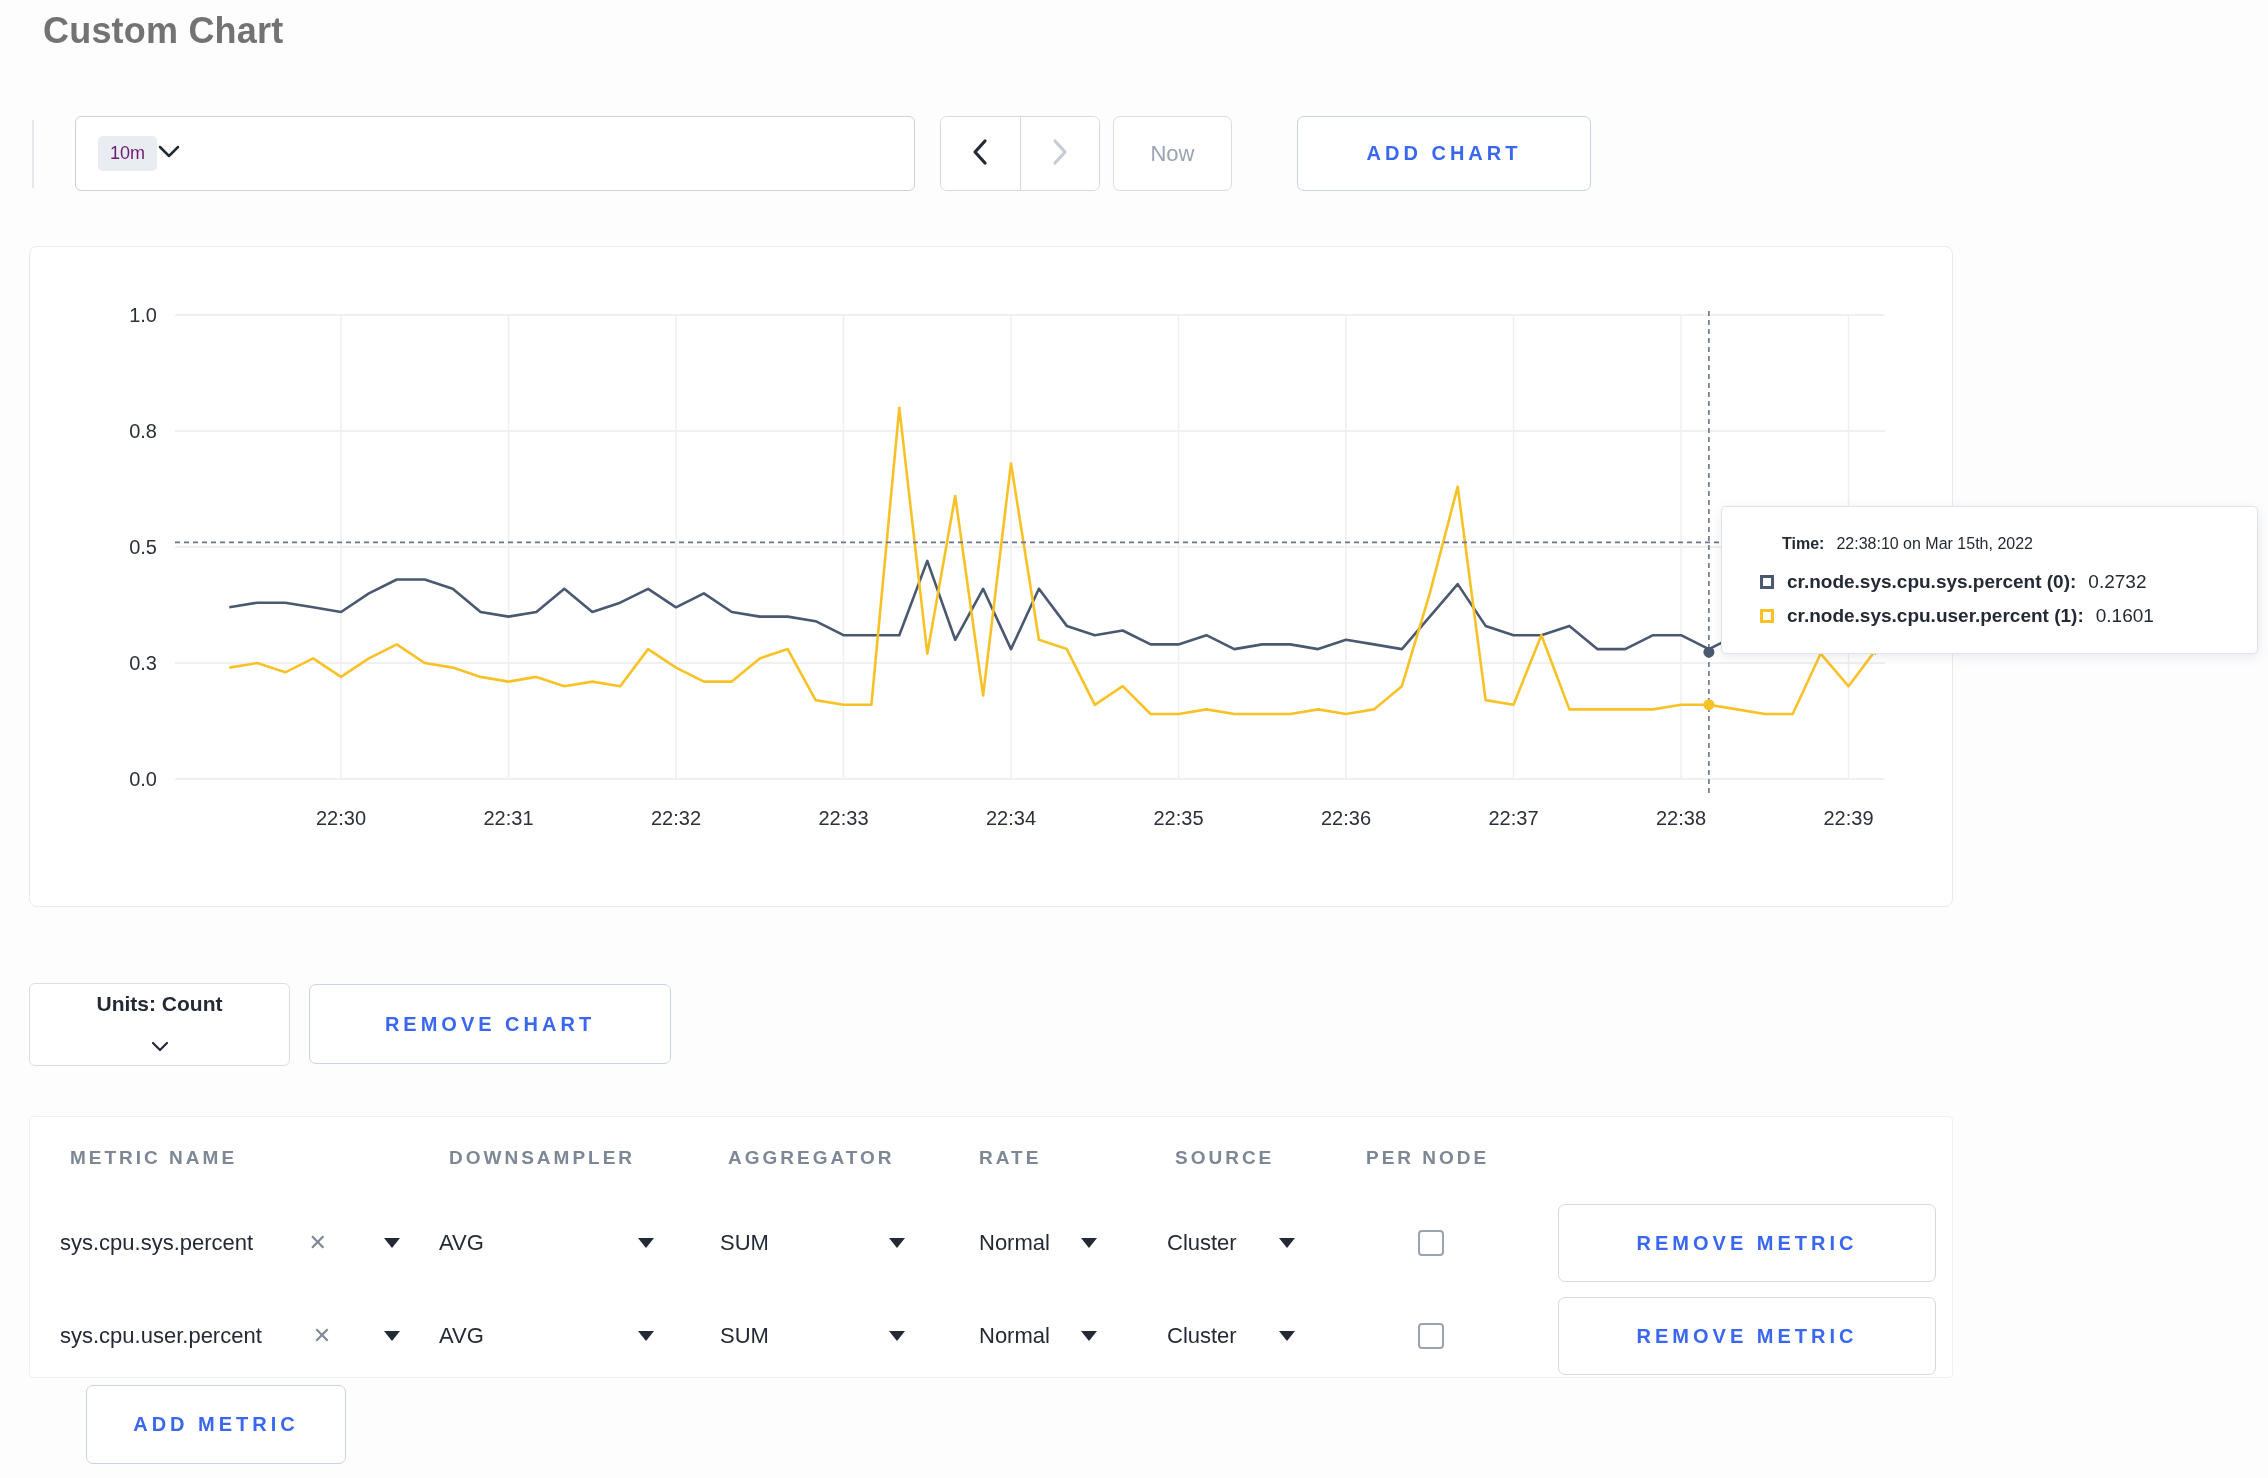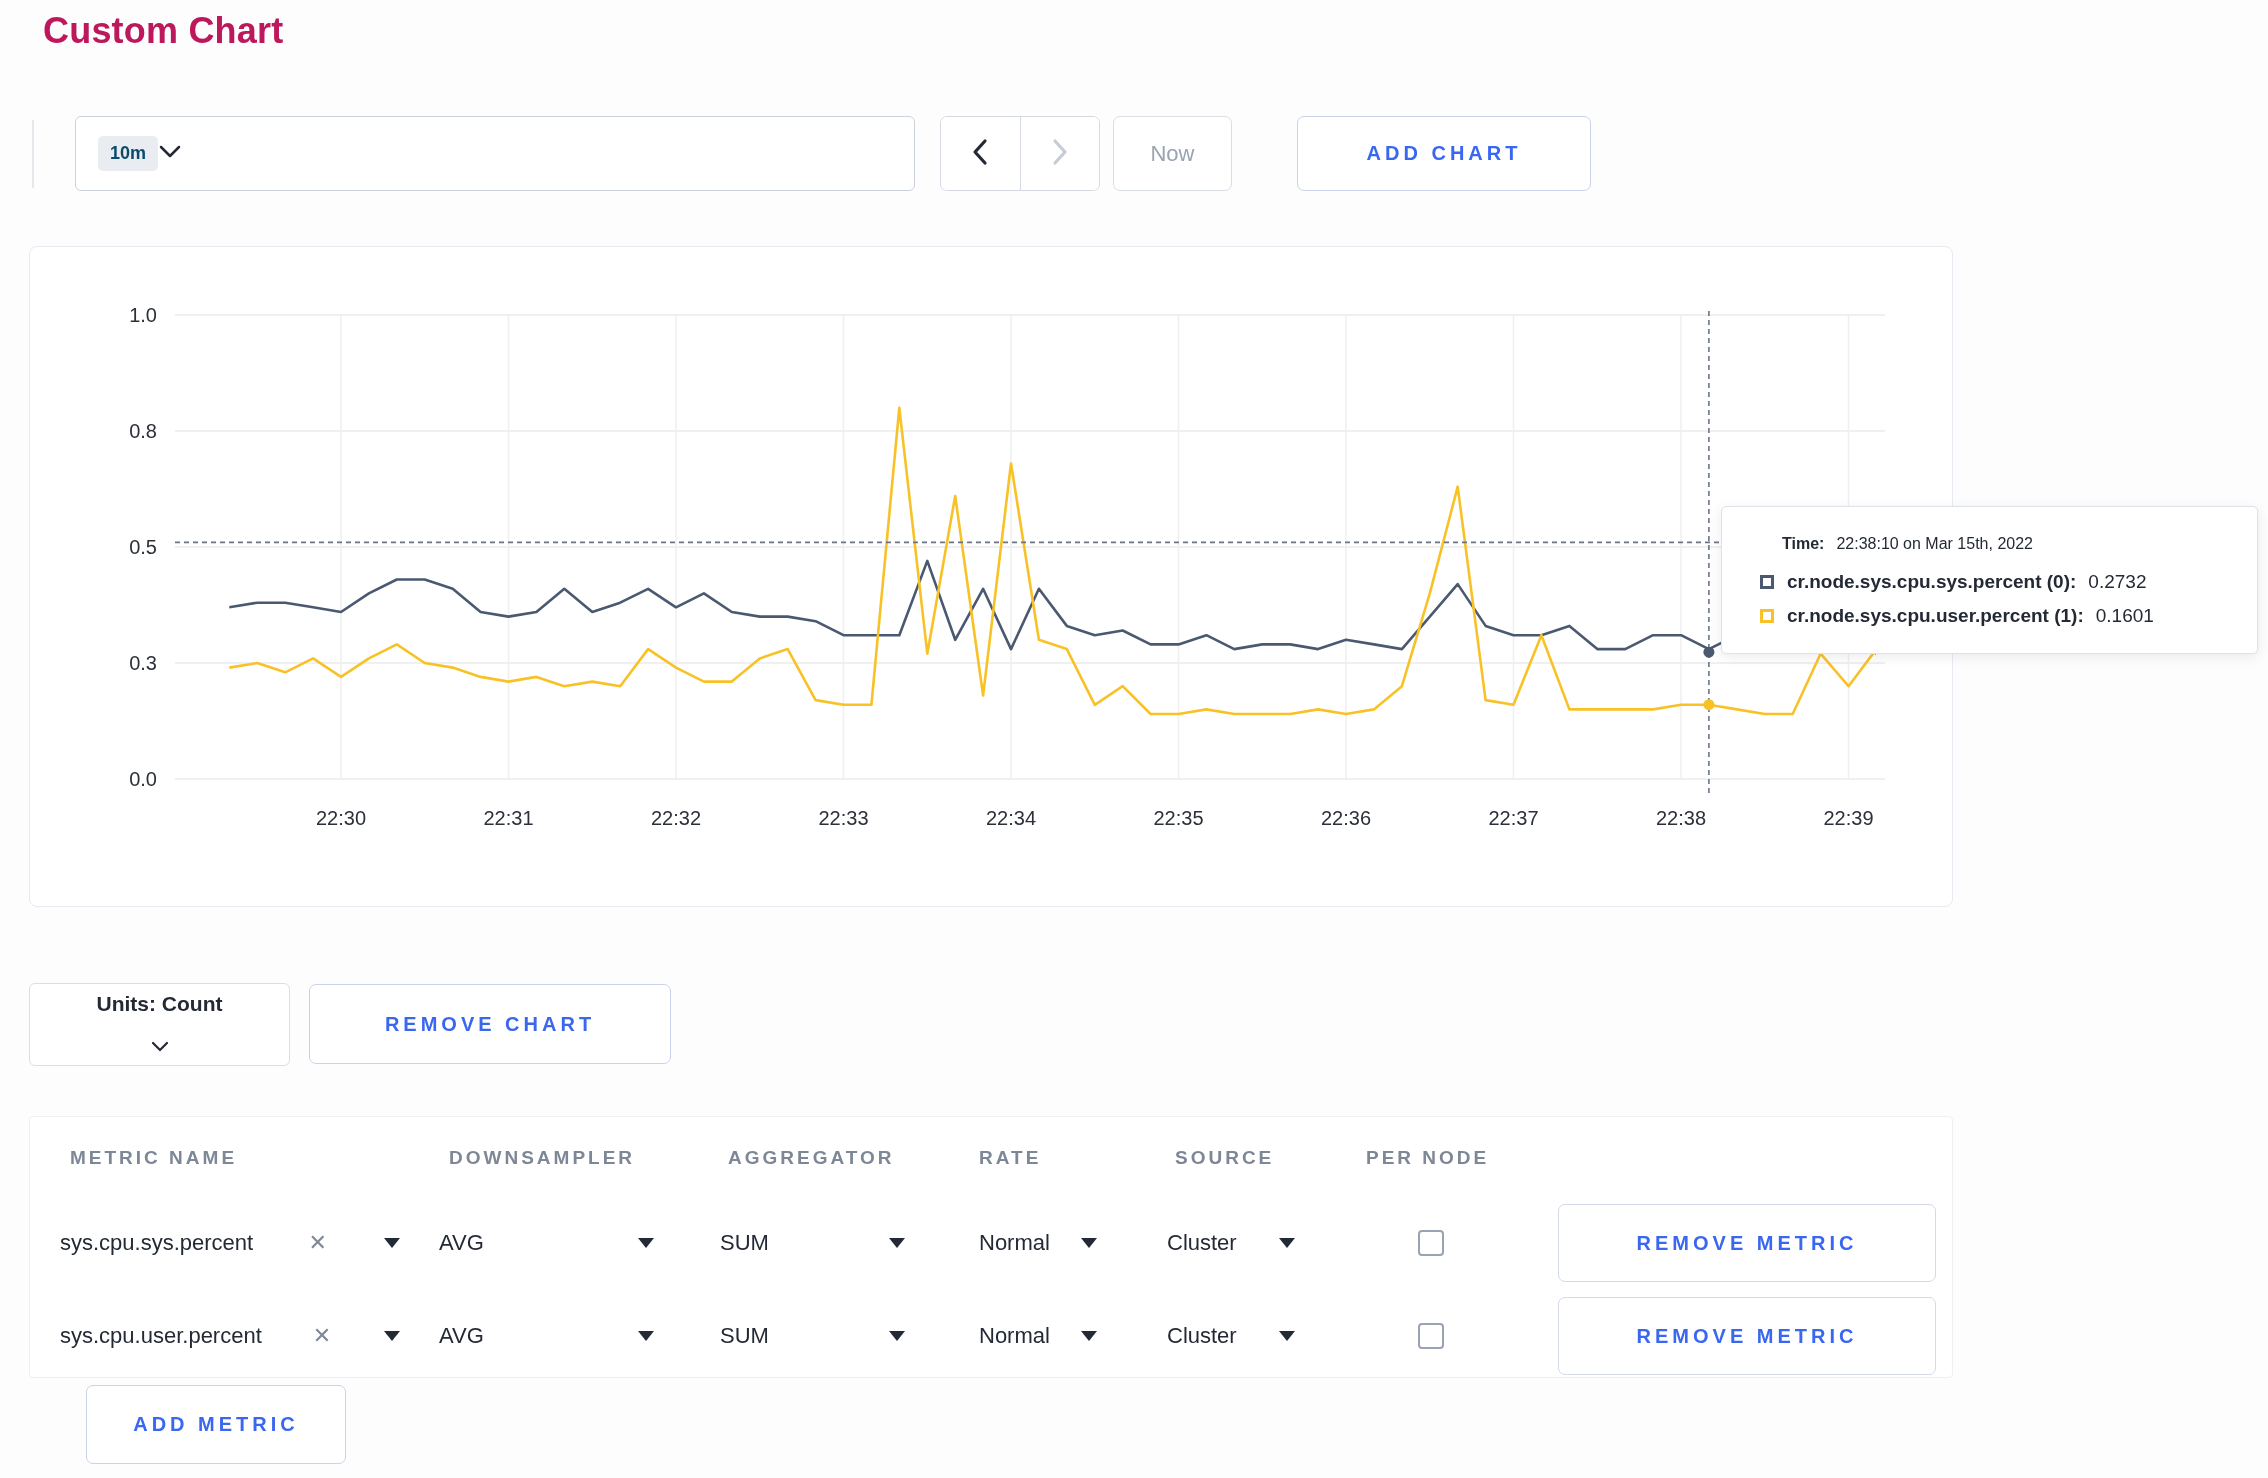--- a/index.html
+++ b/index.html
@@ -13,35 +13,35 @@
   }
   :root{
     --blue:#3a67f0;
     --border:#d5dae2;
     --light-border:#e7eaf1;
     --gray-text:#7d8795;
   }
 
   .page-title{
     position:absolute; left:43px; top:10px;
-    font-size:36px; font-weight:600; color:#be185d; letter-spacing:.2px;
+    font-size:36px; font-weight:600; color:#737373; letter-spacing:.2px;
   }
 
   
   .toolbar{ position:absolute; left:0; top:116px; width:2268px; height:80px; }
   .toolbar-divider{ position:absolute; left:32px; top:4px; width:2px; height:68px; background:#e4e7ec; }
 
   .time-dropdown{
     position:absolute; left:75px; top:0; width:840px; height:75px;
     background:#fff; border:1px solid #ccd2dc; border-radius:6px;
     display:flex; align-items:center; padding:0 30px 0 22px; cursor:pointer;
   }
   .time-badge{
-    background:#e9ecf1; border-radius:5px; font-weight:700; font-size:18px;
-    padding:7px 12px; color:#0c4a6e;
+    background:#e9ecf1; border-radius:5px; font-weight:400; font-size:18px;
+    padding:7px 12px; color:#701a75;
   }
   .time-label{ font-size:22px; flex:1; }
 
   .nav-group{
     position:absolute; left:940px; top:0; width:160px; height:75px;
     background:#fff; border:1px solid var(--border); border-radius:7px;
     display:flex; overflow:hidden;
   }
   .nav-btn{ flex:1; display:flex; align-items:center; justify-content:center; cursor:pointer; background:#fff; border:none; }
   .nav-btn + .nav-btn{ border-left:1px solid var(--border); }

